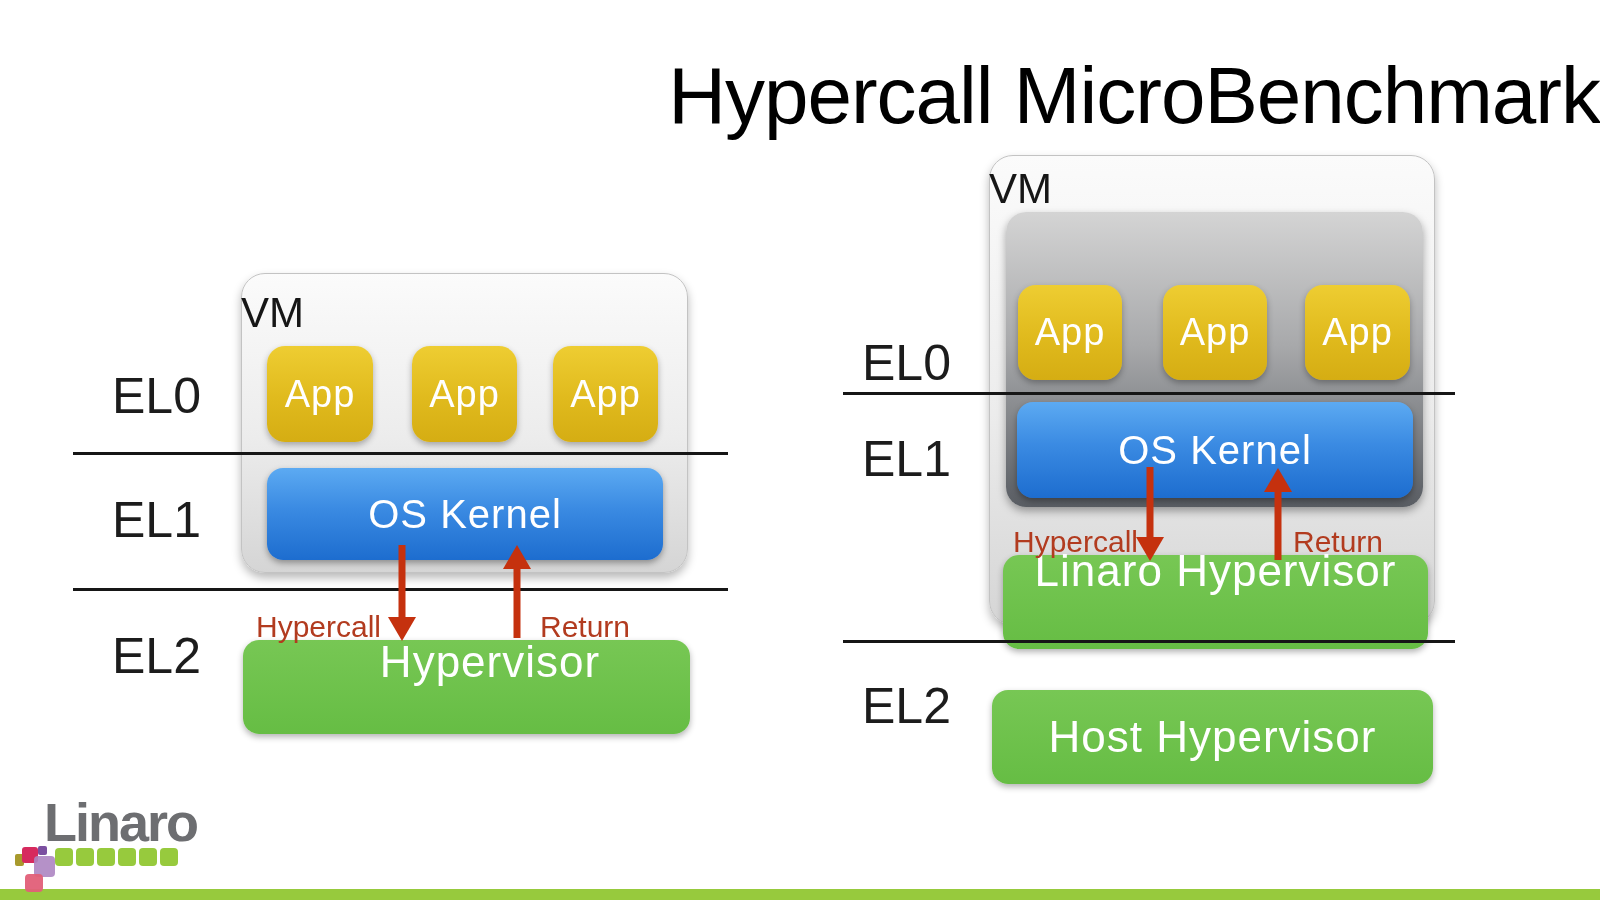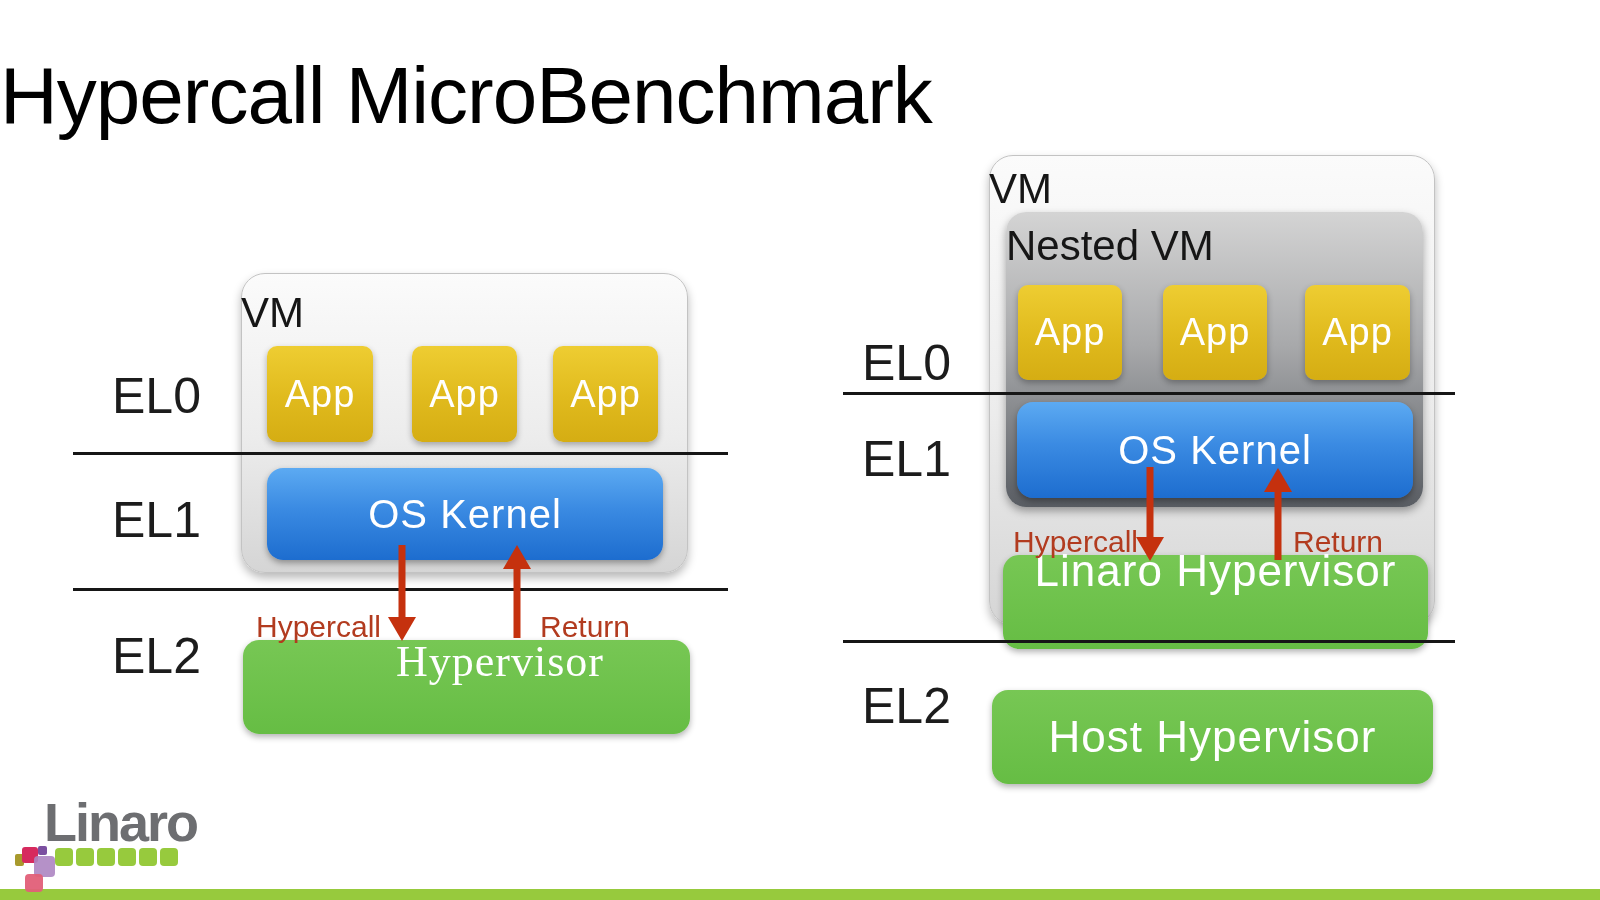--- a/index.html
+++ b/index.html
@@ -1,33 +1,33 @@
 <!DOCTYPE html>
 <html><head>
 <meta charset="utf-8">
 <style>
   html,body{margin:0;padding:0;background:#fff;}
   #slide{position:relative;width:1600px;height:900px;background:#ffffff;overflow:hidden;
          font-family:"Liberation Sans", sans-serif;}
 
-  .title{position:absolute;left:0;right:0;top:52px;text-align:left;
+  .title{position:absolute;left:0;right:0;top:52px;text-align:right;
          font-size:80px;color:#000;letter-spacing:-1px;line-height:1.1;}
 
   .el{position:absolute;font-size:50px;line-height:50px;color:#1c1c1c;z-index:5;}
   .hline{position:absolute;height:3px;background:#161616;z-index:5;}
 
   .vmbox{position:absolute;border-radius:24px;box-sizing:border-box;
          background:linear-gradient(180deg,#fbfbfb 0%,#ececec 55%,#d5d5d5 100%);
          border:1px solid #c3c3c3;box-shadow:0 5px 10px rgba(0,0,0,.28);z-index:1;}
   .nested{position:absolute;border-radius:20px;
          background:linear-gradient(180deg,#d4d4d4 0%,#a8a9ab 45%,#595d63 100%);
          box-shadow:0 4px 8px rgba(0,0,0,.35);z-index:2;}
   .vmtitle{position:absolute;font-size:42px;color:#161616;z-index:3;line-height:1;}
 
-  .appbox{position:absolute;border-radius:10px;z-index:3;
+  .appbox{position:absolute;border-radius:18px;z-index:3;
          background:linear-gradient(180deg,#eecd32 0%,#e0ba1d 55%,#d5ad13 100%);
          box-shadow:0 3px 6px rgba(0,0,0,.30);
          display:flex;align-items:center;justify-content:center;
          color:#fff;font-size:38px;font-weight:300;letter-spacing:1px;}
   .bluebox{position:absolute;border-radius:16px;z-index:3;
          background:linear-gradient(180deg,#5caaf2 0%,#3a8ae2 45%,#1d6dcf 100%);
          box-shadow:0 3px 6px rgba(0,0,0,.35);
          display:flex;align-items:center;justify-content:center;
          color:#fff;font-size:40px;font-weight:300;letter-spacing:1px;}
   .greenbox{position:absolute;border-radius:16px;z-index:3;
@@ -70,35 +70,34 @@
     <div class="hline" style="left:73px;top:452px;width:655px;"></div>
 
     <div class="bluebox" style="left:267px;top:468px;width:396px;height:92px;">
       <span>OS Kernel</span>
     </div>
     <div class="el" style="left:112px;top:495px;">EL1</div>
 
     <div class="hline" style="left:73px;top:588px;width:655px;"></div>
 
     <div class="greenbox" style="left:243px;top:608px;width:447px;height:94px;"></div>
-    <div class="whitelbl" style="left:247px;top:640px;width:506px;font-size:44px;font-family:Liberation Serif, serif;">Hypervisor</div>
+    <div class="whitelbl" style="left:237px;top:640px;width:506px;font-size:44px;">Hypervisor</div>
 
     <div class="redlbl" style="left:256px;top:612px;">Hypercall</div>
     <div class="redlbl" style="left:540px;top:612px;">Return</div>
 
     <div class="el" style="left:112px;top:631px;">EL2</div>
   </div>
 
   <div style="position:absolute;inset:0;">
 
     <div class="vmbox" style="left:989px;top:155px;width:446px;height:470px;"></div>
     <div class="vmtitle" style="left:989px;top:168px;width:446px;">VM</div>
 
     <div class="nested" style="left:1006px;top:212px;width:417px;height:295px;"></div>
-    <div class="vmtitle" style="left:1006px;top:225px;width:417px;">Nested VM</div>
 
     <div class="appbox" style="left:1018px;top:285px;width:104px;height:95px;">
       <span>App</span>
     </div>
     <div class="appbox" style="left:1163px;top:285px;width:104px;height:95px;">
       <span>App</span>
     </div>
     <div class="appbox" style="left:1305px;top:285px;width:105px;height:95px;">
       <span>App</span>
     </div>

